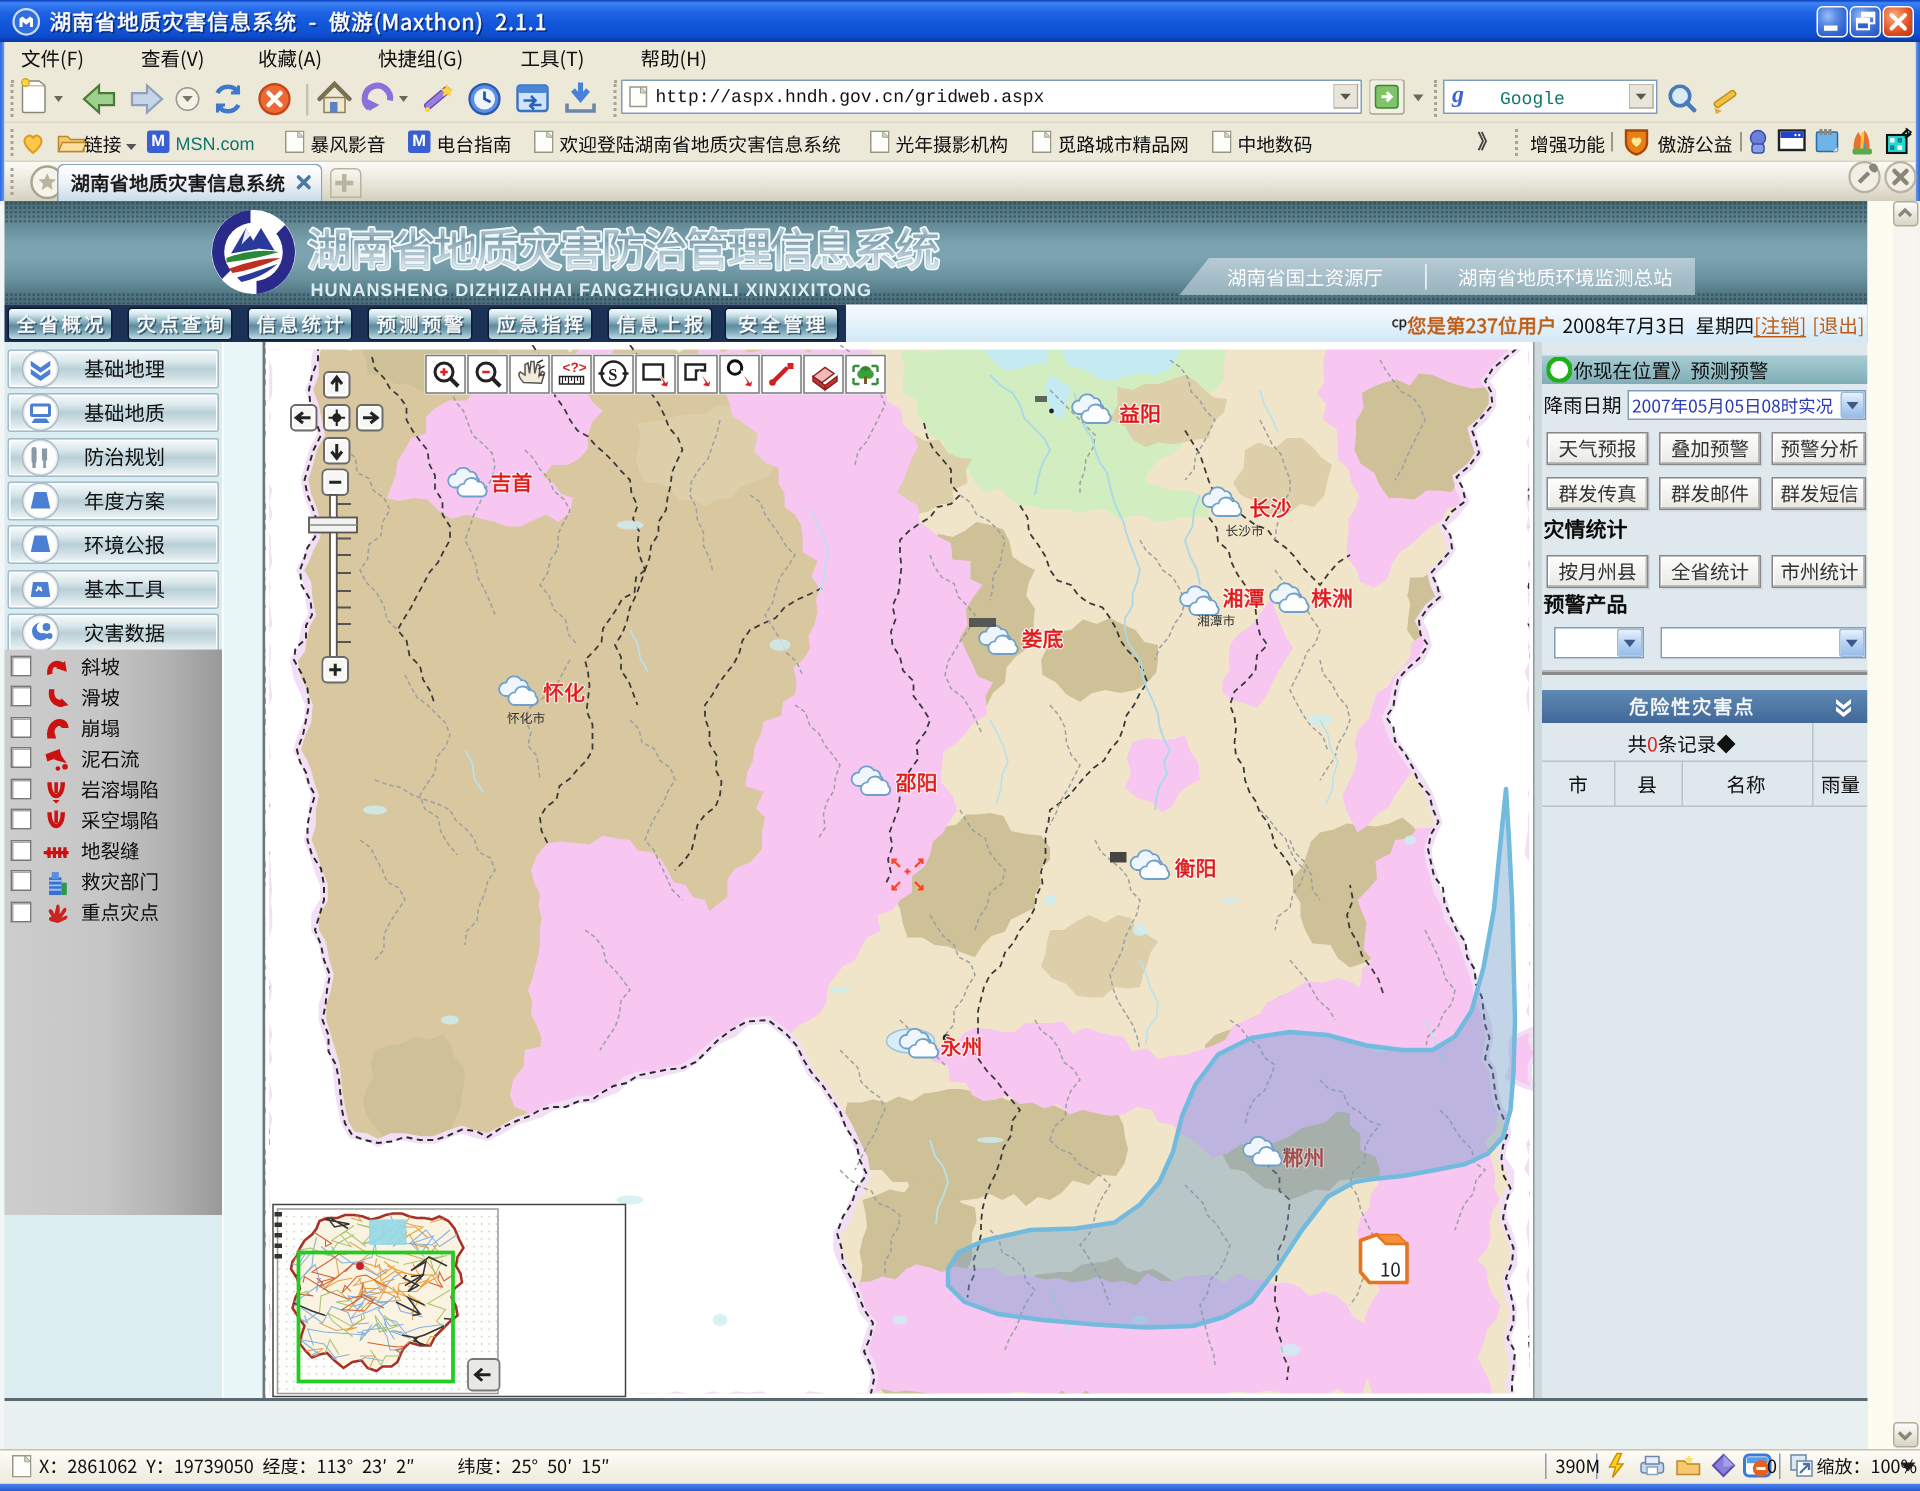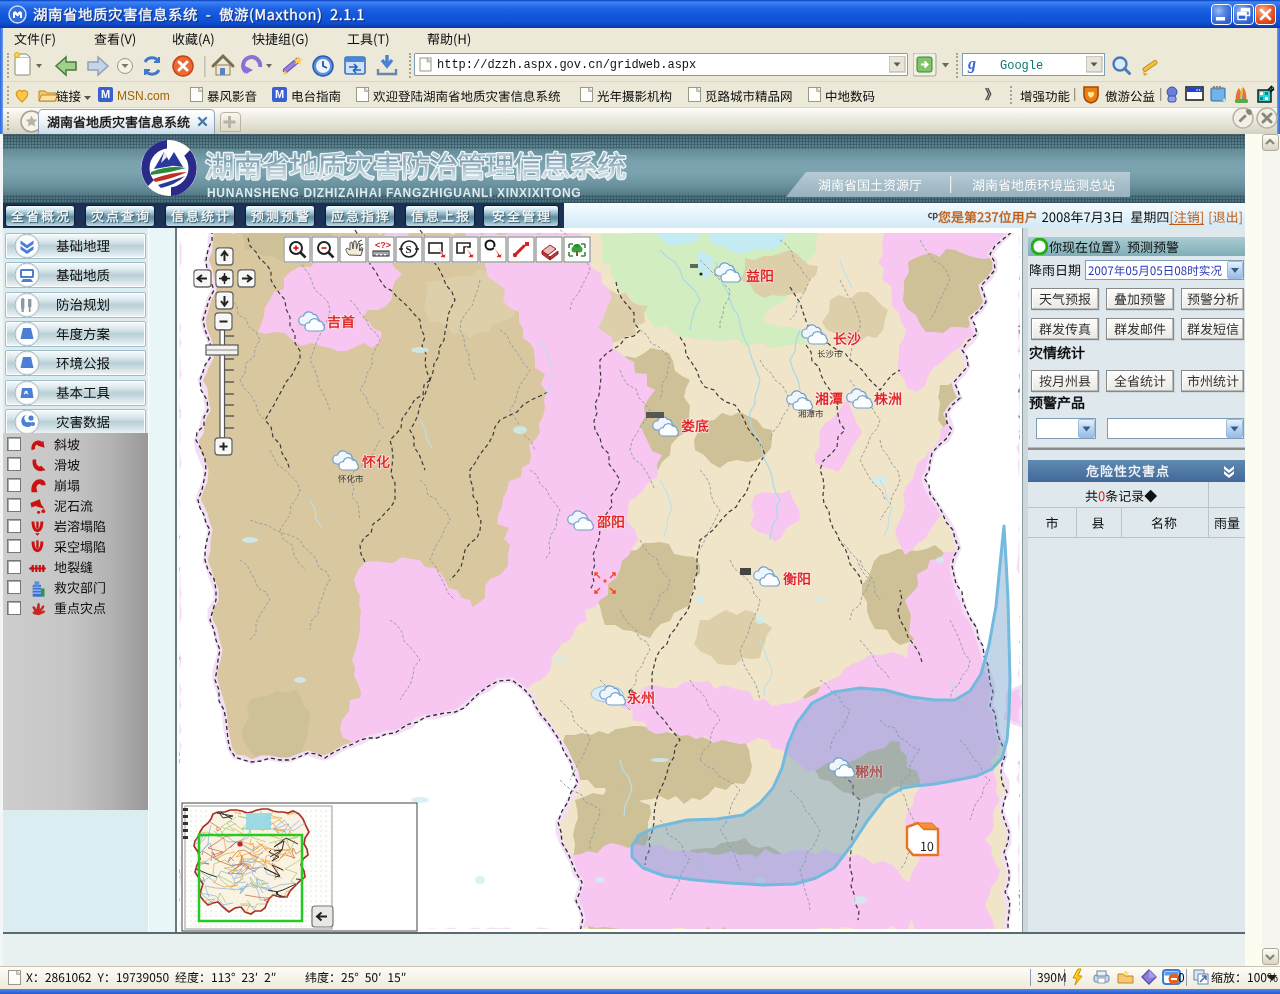--- a/index.html
+++ b/index.html
@@ -107,21 +107,21 @@
       <path d="M4 18 v5 h18 v-5" fill="none" stroke="#6a86a8" stroke-width="2.4"></path>
     </g>
 </svg>
 <div class="ab" style="left:409px;top:53px;width:3px;height:25px;border-left:2px dotted #a8a491"></div>
 <div class="ab" style="left:414px;top:53px;width:494px;height:23px;background:#fff;border:1px solid #7f9db9;border-radius:1px"></div>
 <svg class="ab" style="left:419px;top:57px" width="14" height="15">
     <rect x="1" y="1" width="11" height="13" fill="#fff" stroke="#9a98888"></rect>
     <rect x="1" y="1" width="11" height="13" fill="#fdfdfa" stroke="#9a9888"></rect>
     <path d="M8 1 l4 4 h-4z" fill="#d8d6c8" stroke="#9a9888" stroke-width=".6"></path>
   </svg>
-<div class="ab" style="left:437px;top:58px;font:12px 'Liberation Mono',monospace;color:#111">http://dzzh.aspx.gov.cn/gridweb.aspx</div>
+<div class="ab" style="left:437px;top:58px;font:12px 'Liberation Mono',monospace;color:#111">http://aspx.hndh.gov.cn/gridweb.aspx</div>
 <svg class="ab" style="left:889px;top:56px" width="17" height="17">
     <rect x="0" y="0" width="16" height="16" fill="#e8e6da" stroke="#b0ac9a"></rect>
     <path d="M4.5 6.5 l3.5 4 3.5-4z" fill="#5a5848"></path>
   </svg>
 <svg class="ab" style="left:913px;top:53px" width="40" height="24">
     <rect x="0" y="0" width="23" height="23" rx="2" fill="#f2f0e4" stroke="#a8a492"></rect>
     <rect x="4" y="4" width="15" height="15" rx="2" fill="#7fc46a" stroke="#3f8430"></rect>
     <path d="M8 11.5 h6 m-2.5 -3 l3 3 -3 3" stroke="#fff" stroke-width="2" fill="none"></path>
     <path d="M29 10 l3.5 4.5 3.5-4.5z" fill="#6a6a5a"></path>
   </svg>
@@ -858,21 +858,21 @@
     </g>
     <rect x="199" y="835" width="103" height="86" fill="none" stroke="#22cc22" stroke-width="2.5"></rect>
     <rect x="183" y="808" width="5" height="3" fill="#333"></rect>
     <rect x="183" y="815" width="5" height="3" fill="#333"></rect>
     <rect x="183" y="822" width="5" height="3" fill="#333"></rect>
     <rect x="183" y="829" width="5" height="3" fill="#333"></rect>
     <rect x="183" y="836" width="5" height="3" fill="#333"></rect>
     <rect x="312" y="906" width="21" height="21" rx="3" fill="#e8e8e4" stroke="#777" stroke-width="1.2"></rect>
     <path d="M327 916.5 h-9 m3.5 -4 l-4.5 4 4.5 4" stroke="#222" stroke-width="2" fill="none"></path>
   </svg>
-<div class="ab" style="left:117px;top:89px;font:12px 'Liberation Sans';color:#a16207">MSN.com</div>
+<div class="ab" style="left:117px;top:89px;font:12px 'Liberation Sans';color:#0f766e">MSN.com</div>
 <div class="ab" style="left:207px;top:186px;font:bold 12px 'Liberation Sans';letter-spacing:0.65px;color:#dcebf0">HUNANSHENG DIZHIZAIHAI FANGZHIGUANLI XINXIXITONG</div>
 <svg class="ab" style="left:0;top:0;pointer-events:none" width="1280" height="994">
     <defs>
       <path id="g0" d="M82 777C138 748 207 702 239 668L284 728C249 761 181 803 124 829ZM39 506C98 481 169 438 204 407L246 467C210 498 139 537 80 560ZM59 -28 126 -69C170 24 220 147 257 252L197 291C157 179 99 49 59 -28ZM291 381V-24H357V55H581V381H475V562H609V631H475V814H406V631H256V562H406V381ZM650 802V396C650 254 640 79 528 -42C544 -50 573 -70 584 -82C667 8 699 134 711 254H861V12C861 -2 855 -6 842 -7C829 -8 786 -8 739 -6C749 -24 759 -53 762 -71C829 -72 869 -69 894 -58C920 -46 929 -26 929 11V802ZM717 734H861V564H717ZM717 497H861V322H716L717 396ZM357 314H514V121H357Z"></path>
       <path id="g1" d="M317 460C342 423 368 373 377 339L440 361C429 394 403 444 376 479ZM458 840V740H60V669H458V563H114V-79H190V494H812V8C812 -8 807 -13 789 -14C772 -15 710 -16 647 -13C658 -32 669 -60 673 -80C755 -80 812 -80 845 -68C878 -57 888 -37 888 8V563H541V669H941V740H541V840ZM622 481C607 440 576 379 553 338H266V277H461V176H245V113H461V-61H533V113H758V176H533V277H740V338H618C641 374 665 418 687 461Z"></path>
       <path id="g2" d="M266 783C224 693 153 607 76 551C94 541 126 520 140 507C214 569 292 664 340 763ZM664 752C746 688 841 594 883 532L947 576C901 638 805 728 723 790ZM453 839V506H462C337 458 187 427 36 409C51 392 74 360 84 342C132 350 180 359 228 369V-78H301V-32H752V-75H828V426H438C574 472 694 536 773 625L702 658C659 609 599 568 527 534V839ZM301 237H752V160H301ZM301 293V366H752V293ZM301 105H752V27H301Z"></path>
       <path id="g3" d="M429 747V473L321 428L349 361L429 395V79C429 -30 462 -57 577 -57C603 -57 796 -57 824 -57C928 -57 953 -13 964 125C944 128 914 140 897 153C890 38 880 11 821 11C781 11 613 11 580 11C513 11 501 22 501 77V426L635 483V143H706V513L846 573C846 412 844 301 839 277C834 254 825 250 809 250C799 250 766 250 742 252C751 235 757 206 760 186C788 186 828 186 854 194C884 201 903 219 909 260C916 299 918 449 918 637L922 651L869 671L855 660L840 646L706 590V840H635V560L501 504V747ZM33 154 63 79C151 118 265 169 372 219L355 286L241 238V528H359V599H241V828H170V599H42V528H170V208C118 187 71 168 33 154Z"></path>
       <path id="g4" d="M594 69C695 32 821 -31 890 -74L943 -23C873 17 747 77 647 115ZM542 348V258C542 178 521 60 212 -21C230 -36 252 -63 262 -79C585 16 619 155 619 257V348ZM291 460V114H366V389H796V110H874V460H587L601 558H950V625H608L619 734C720 745 814 758 891 775L831 835C673 799 382 776 140 766V487C140 334 131 121 36 -30C55 -37 88 -56 102 -68C200 89 214 324 214 487V558H525L514 460ZM531 625H214V704C319 708 432 716 539 726Z"></path>
       <path id="g5" d="M239 464C212 391 164 308 102 257L168 218C231 273 275 361 305 436ZM791 463C760 398 706 310 662 254L726 229C769 282 824 363 866 436ZM464 561C448 295 419 77 46 -16C61 -32 81 -63 89 -82C347 -13 454 116 502 279C567 84 686 -30 918 -77C927 -57 947 -26 963 -10C691 36 579 181 533 435C538 476 541 518 544 561ZM410 815C450 778 492 727 515 691H75V503H149V621H845V503H923V691H538L592 719C569 756 523 808 479 847Z"></path>
       <path id="g6" d="M190 207V-80H264V-44H746V-77H822V207H540V271H935V334H540V403H850V462H540V530H810V590H540V656H463V590H195V530H463V462H159V403H463V334H67V271H463V207ZM264 18V145H746V18ZM430 829C445 804 461 772 472 745H83V568H157V677H842V568H918V745H556C544 775 522 816 504 846Z"></path>

